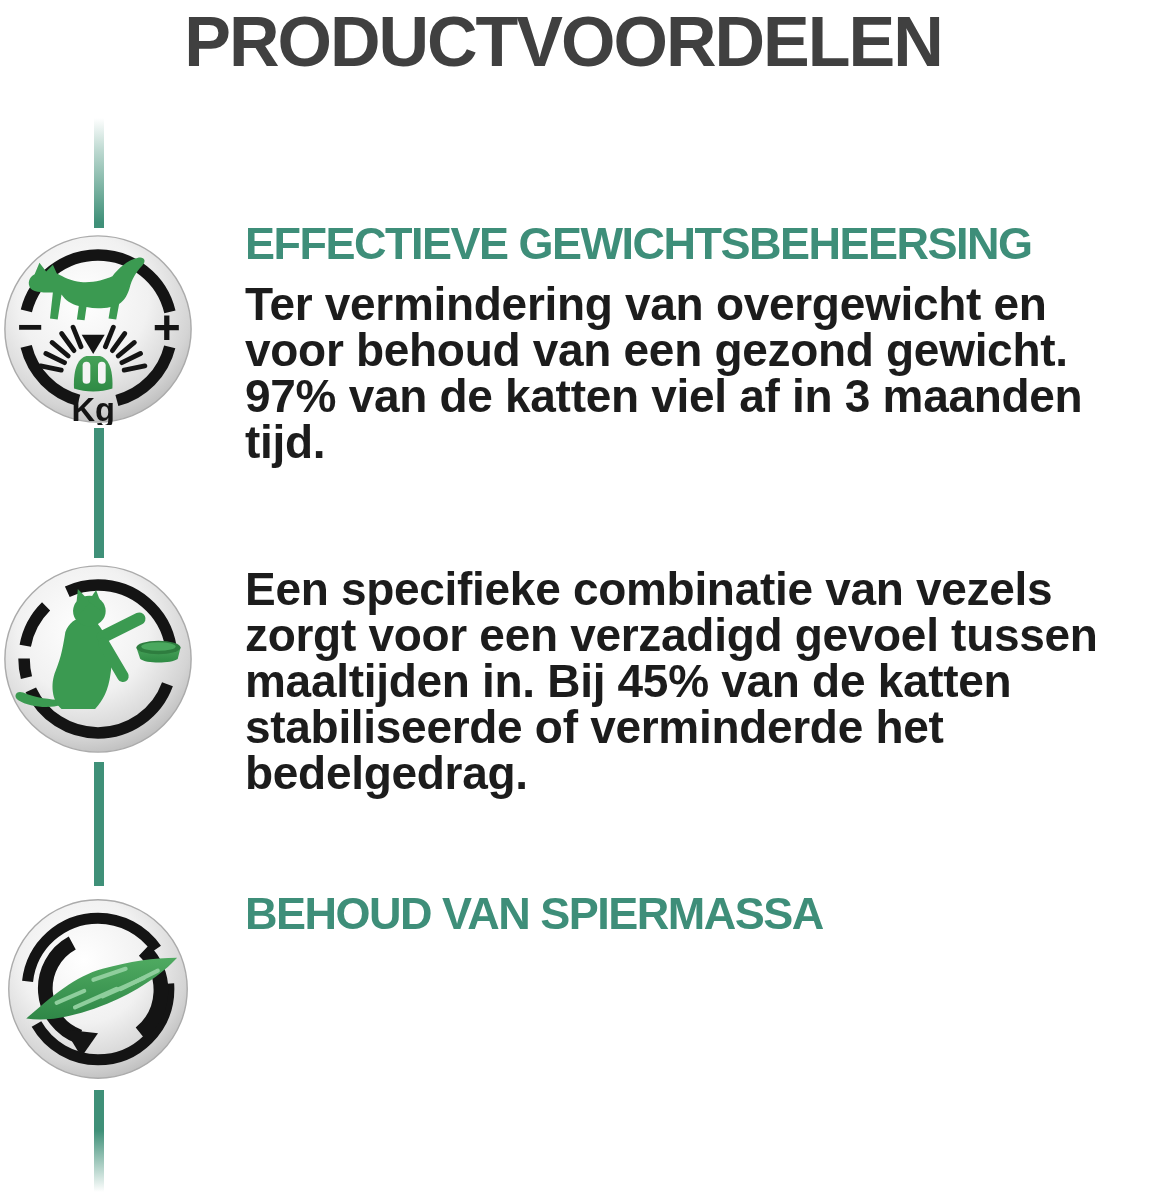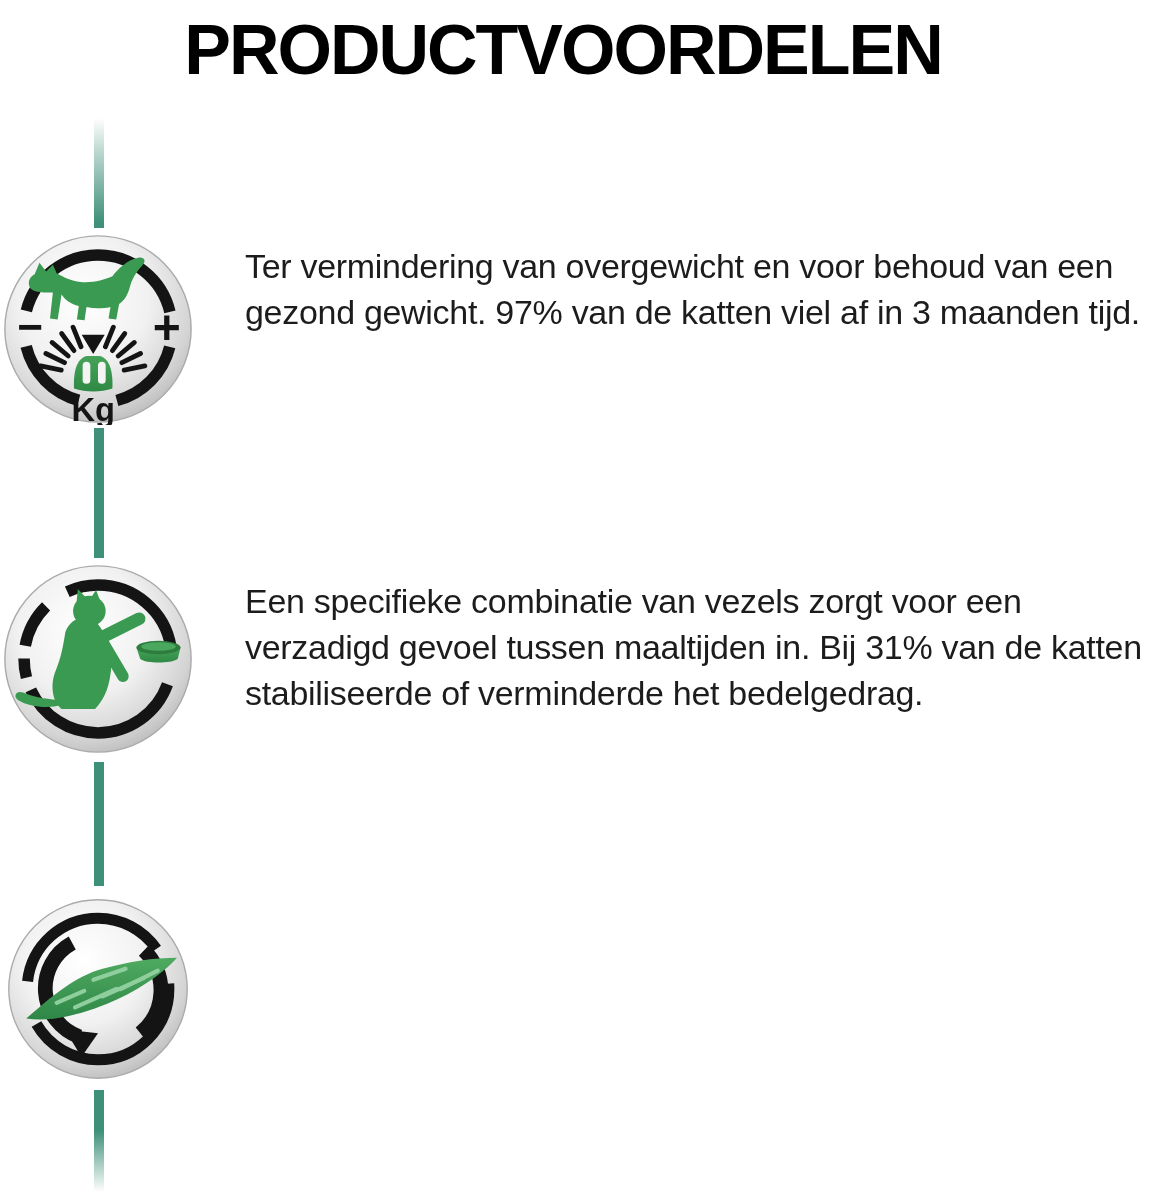--- a/index.html
+++ b/index.html
@@ -1,43 +1,43 @@
 <!DOCTYPE html>
 <html><head>
 <meta charset="utf-8">
 <style>
   html,body{margin:0;padding:0;background:#ffffff;}
   .page{
     position:relative;width:1154px;height:1200px;overflow:hidden;background:#ffffff;
     font-family:"Liberation Sans","DejaVu Sans",sans-serif;
   }
   .page-title{
-    position:absolute;top:2px;left:0;right:28px;margin:8px;text-align:center;
-    font-size:70px;font-weight:bold;letter-spacing:-2px;color:#000000;
+    position:absolute;top:2px;left:0;right:28px;margin:0;text-align:center;
+    font-size:70px;font-weight:bold;letter-spacing:-2px;color:#404040;
     font-stretch:condensed;white-space:nowrap;
   }
   .timeline-seg{position:absolute;left:94px;width:10px;background:#3F9078;}
   .seg-top{top:118px;height:110px;background:linear-gradient(to bottom,rgba(63,144,120,0) 0%,rgba(63,144,120,.35) 30%,#3F9078 95%);}
   .seg-mid1{top:428px;height:130px;}
   .seg-mid2{top:762px;height:124px;}
   .seg-bottom{top:1090px;height:102px;background:linear-gradient(to bottom,#3F9078 40%,rgba(63,144,120,.25) 85%,rgba(63,144,120,0) 100%);}
   .benefit-icon{position:absolute;}
   .icon-1{left:2px;top:233px;width:192px;height:192px;}
   .icon-2{left:2px;top:563px;width:192px;height:192px;}
   .icon-3{left:6px;top:897px;width:184px;height:184px;}
   .benefit{position:absolute;left:245px;width:905px;}
   .benefit-1{top:219px;}
   .benefit-2{top:554px;}
   .benefit-3{top:889px;}
   .benefit h2{
     margin:0;font-size:45px;line-height:50px;font-weight:bold;letter-spacing:-1.5px;
     color:#3E8E79;font-stretch:condensed;white-space:nowrap;
   }
   .benefit p{
-    margin:24px 0 0 0;font-size:34px;line-height:46px;letter-spacing:-0.3px;color:#1C1C1C;
+    margin:12px 0 0 0;font-size:46px;line-height:46px;letter-spacing:-0.3px;color:#1C1C1C;font-weight:bold;
   }
   .sr-defs{position:absolute;width:0;height:0;}
 </style>
 </head>
 <body>
 
 <svg class="sr-defs" aria-hidden="true">
   <defs>
     <radialGradient id="metal" cx="42%" cy="34%" r="78%">
       <stop offset="0%" stop-color="#ffffff"></stop>
@@ -122,23 +122,25 @@
     <g stroke="#8FCE9D" stroke-width="4.5" stroke-linecap="round">
       <line x1="55" y1="115" x2="85" y2="102"></line>
       <line x1="75" y1="120" x2="120" y2="100"></line>
       <line x1="105" y1="108" x2="150" y2="88"></line>
       <line x1="125" y1="100" x2="165" y2="80"></line>
       <line x1="95" y1="90" x2="130" y2="78"></line>
     </g>
   </svg>
 
   <section class="benefit benefit-1">
+    <h2>EFFECTIEVE GEWICHTSBEHEERSING</h2>
     <p>Ter vermindering van overgewicht en voor behoud van een gezond gewicht. 97% van de katten viel af in 3 maanden tijd.</p>
   </section>
 
   <section class="benefit benefit-2">
-    <p>Een specifieke combinatie van vezels zorgt voor een verzadigd gevoel tussen maaltijden in. Bij 31% van de katten stabiliseerde of verminderde het bedelgedrag.</p>
+    <p>Een specifieke combinatie van vezels zorgt voor een verzadigd gevoel tussen maaltijden in. Bij 45% van de katten stabiliseerde of verminderde het bedelgedrag.</p>
   </section>
 
   <section class="benefit benefit-3">
+    <h2>BEHOUD VAN SPIERMASSA</h2>
   </section>
 
 </div>
 
 </body></html>

